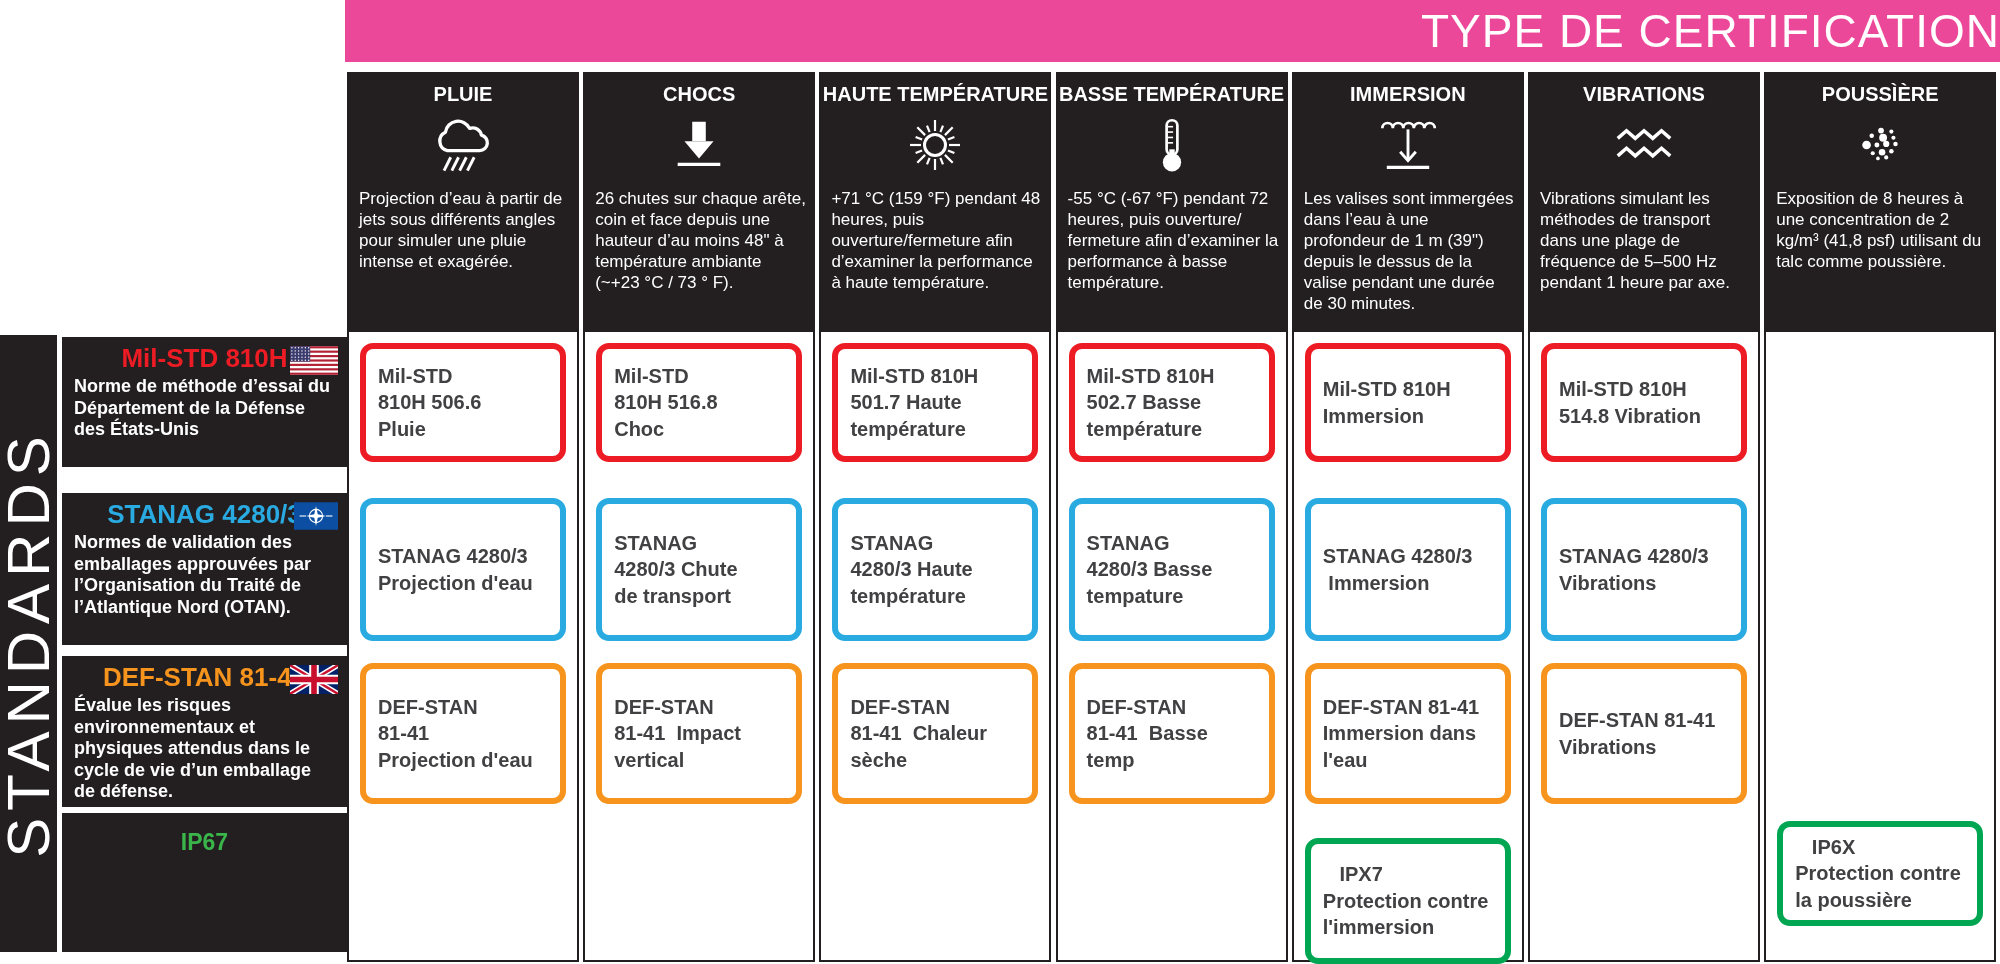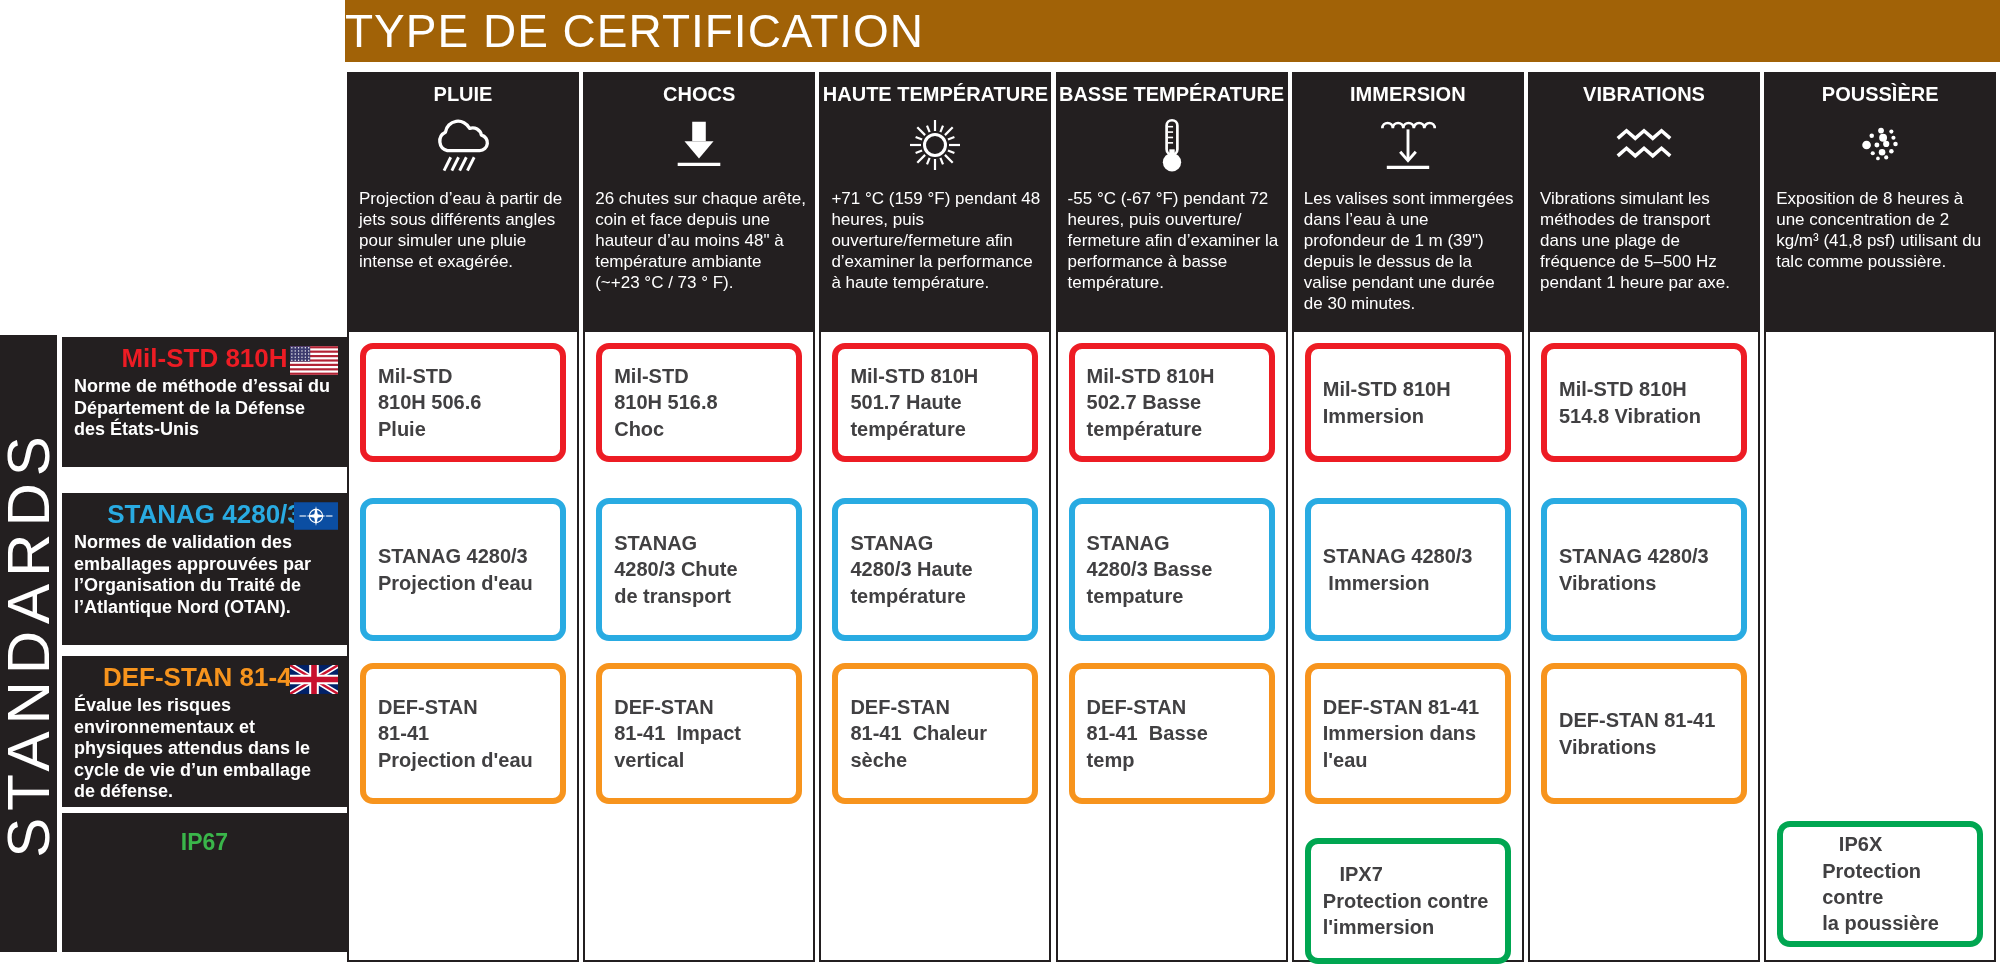--- a/index.html
+++ b/index.html
@@ -1,20 +1,20 @@
 <!DOCTYPE html>
 <html><head>
 <meta charset="utf-8">
 <style>
   html,body{margin:0;padding:0;background:#fff;}
   body{font-family:"Liberation Sans","DejaVu Sans",sans-serif;-webkit-font-smoothing:antialiased;}
   #stage{position:relative;width:2000px;height:964px;background:#fff;overflow:hidden;}
 
-  .titlebar{position:absolute;left:345px;top:0;width:1655px;height:62px;background:#a16207;
-    color:#fff;display:flex;align-items:center;justify-content:flex-start;}
+  .titlebar{position:absolute;left:345px;top:0;width:1655px;height:62px;background:#ec4899;
+    color:#fff;display:flex;align-items:center;justify-content:flex-end;}
   .titlebar span{font-size:46px;font-weight:400;letter-spacing:1px;}
 
   .standards{position:absolute;left:0;top:335px;width:57px;height:617px;background:#231f20;
     display:flex;align-items:center;justify-content:center;}
   .standards span{transform:rotate(-90deg);white-space:nowrap;color:#fff;font-size:60px;
     font-weight:400;letter-spacing:7px;}
 
   .column{position:absolute;top:72px;height:890px;width:232px;background:#fff;
     border:2px solid #231f20;box-sizing:border-box;}
   .col-head{background:#231f20;color:#fff;height:258px;box-sizing:border-box;overflow:hidden;}
@@ -331,18 +331,18 @@
     </div>
     <div class="cell-box" style="left: 1541px; top: 663px; width: 206px; height: 141px; border-color: rgb(247, 148, 29);">
       <span>DEF-STAN 81-41
 Vibrations</span>
     </div>
     <div class="cell-box" style="left: 1304.8px; top: 838px; width: 206px; height: 126px; border-color: rgb(0, 166, 81);">
       <span>   IPX7
 Protection contre
 l'immersion</span>
     </div>
-    <div class="cell-box" style="left: 1777.2px; top: 821px; width: 206px; height: 126px; border-color: rgb(0, 166, 81); padding-left: 27px;">
+    <div class="cell-box" style="left: 1777.2px; top: 821px; width: 206px; height: 105px; border-color: rgb(0, 166, 81);">
       <span>   IP6X
 Protection contre
 la poussière</span>
     </div>
   </div>
 
 </body></html>

